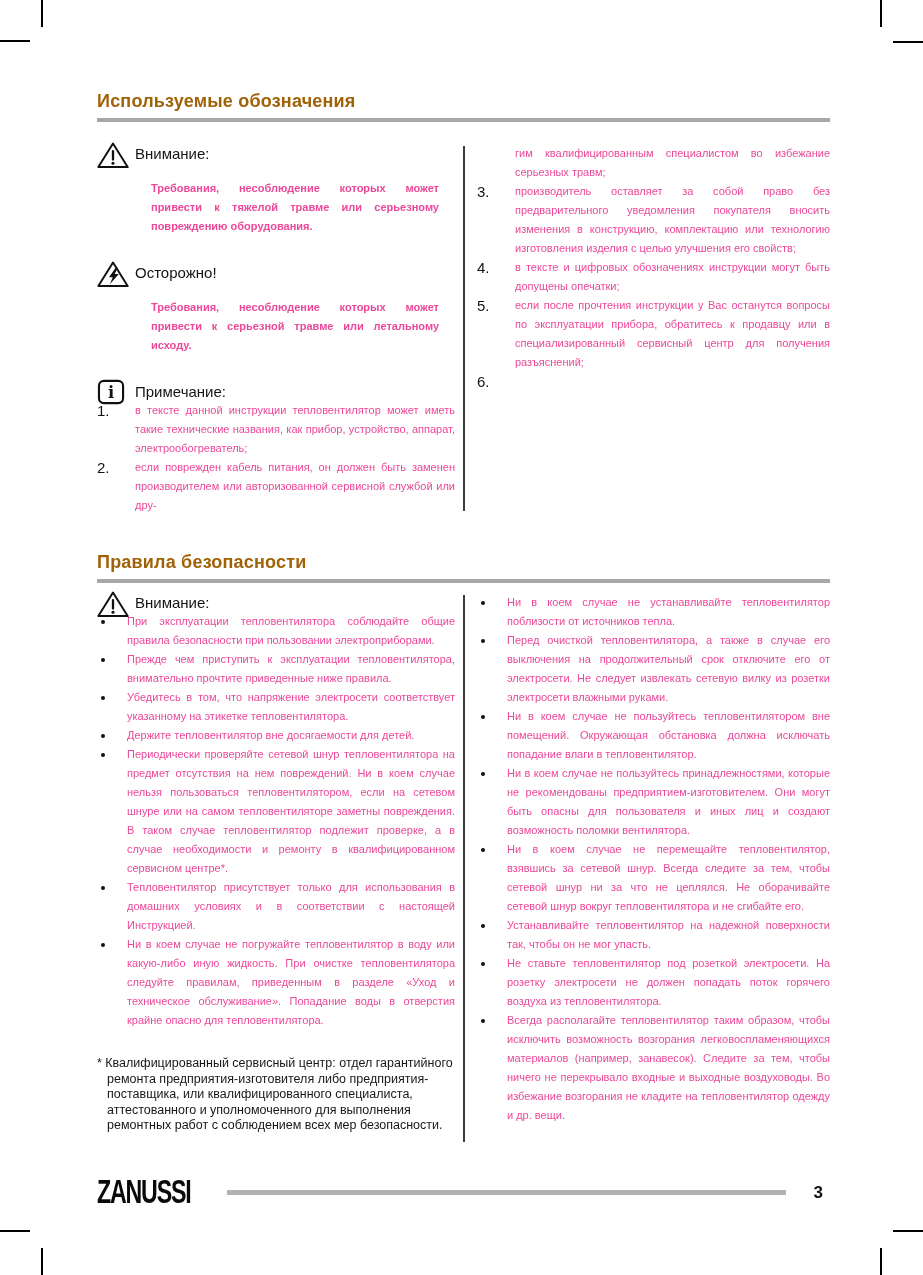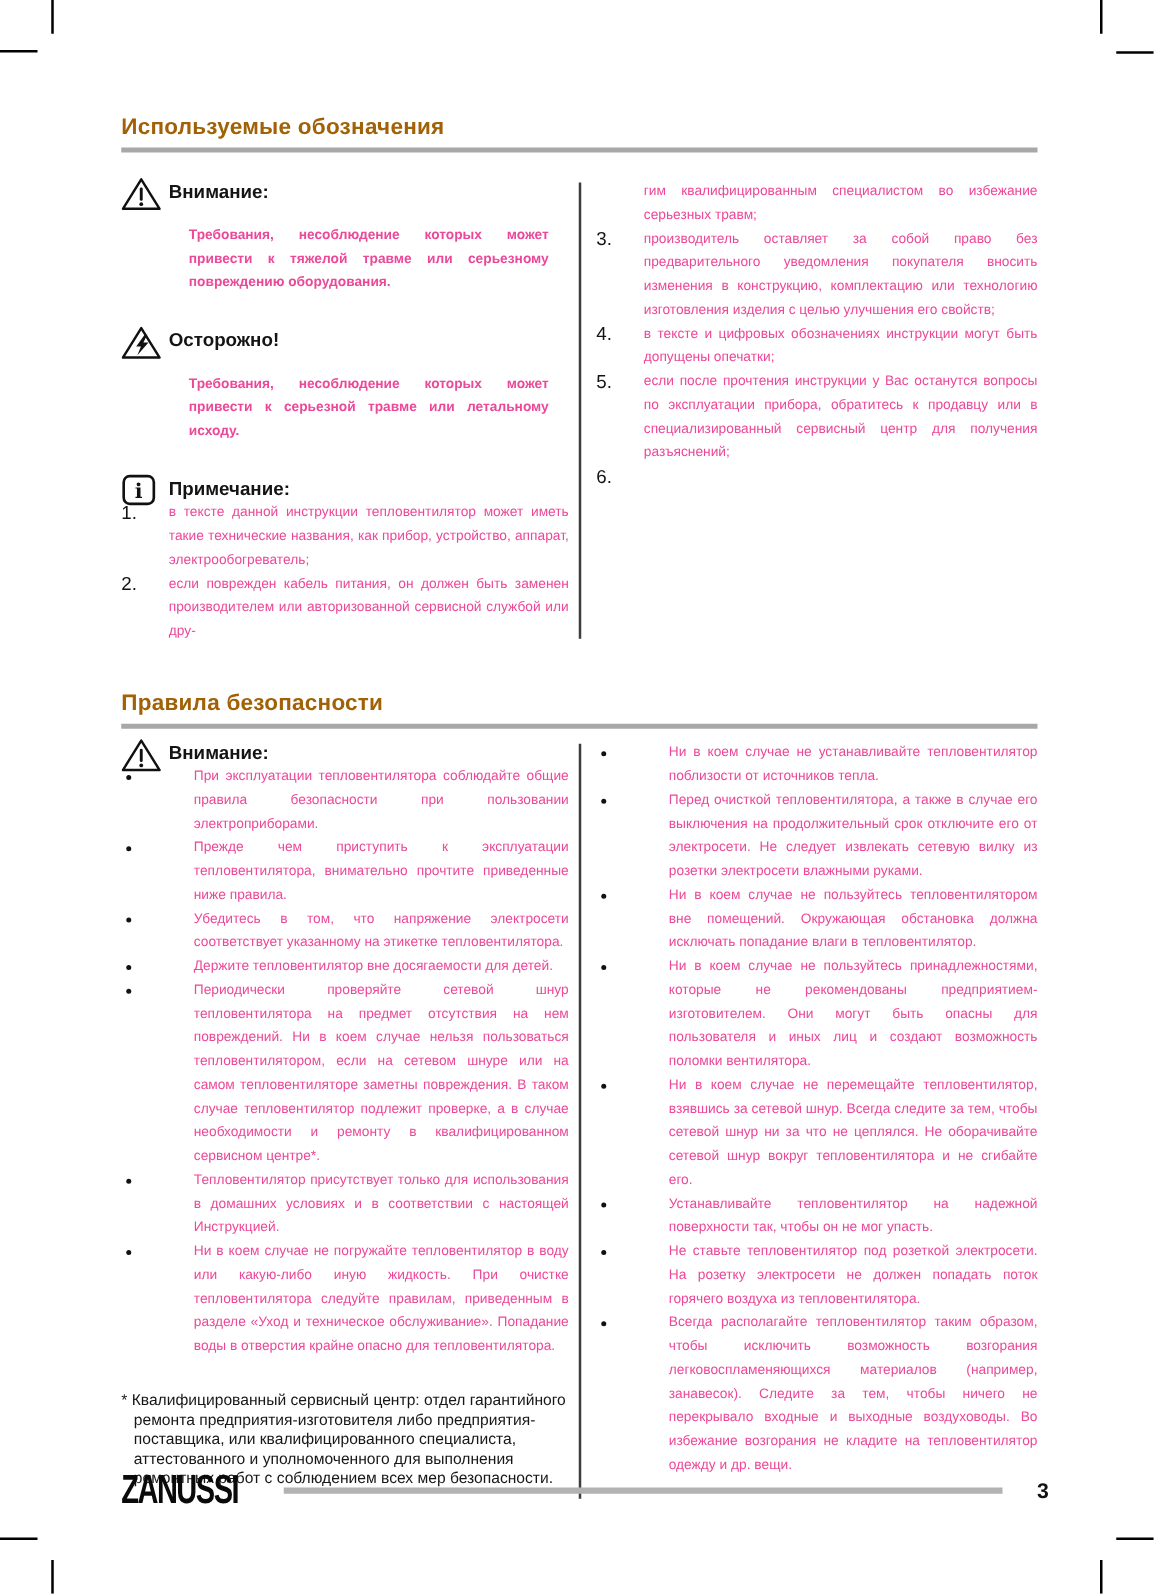--- a/index.html
+++ b/index.html
@@ -23,40 +23,40 @@
   .columns{display:flex;align-items:stretch;margin-top:22px;}
   .col-left{flex:0 0 358px;width:358px;}
   .divider{flex:0 0 2px;background:#3d3d3d;margin:2px 12px 4px 8px;}
   .col-right{flex:1 1 auto;min-width:0;}
 
   .body-text{font-size:11px;line-height:19px;text-align:justify;color:#ec4899;}
 
   .notice{position:relative;padding-left:38px;margin-bottom:27px;}
   .notice.tight{margin-bottom:0;}
   .notice-icon{position:absolute;left:0;top:-3px;width:32px;height:30px;}
-  .notice-title{font-weight:bold;font-size:15px;line-height:19px;}
+  .notice-title{font-weight:normal;font-size:15px;line-height:19px;}
   .notice-body{font-weight:bold;margin:16px;}
 
   .num-item{display:flex;}
   .num-marker{flex:0 0 38px;font-size:15px;line-height:19px;}
   .num-text{flex:1 1 auto;margin:0;}
   .cont-item .num-marker{visibility:hidden;}
 
-  .bullet-item{display:flex;gap:28px;}
+  .bullet-item{display:flex;}
   .bullet-marker{flex:0 0 30px;padding-left:4px;box-sizing:border-box;}
   .dot{display:block;width:4px;height:4px;border-radius:50%;background:#111;margin-top:8px;}
   .bullet-text{flex:1 1 auto;margin:0;}
 
   .footnote{margin-top:26px;font-size:12.5px;line-height:15.5px;
       padding-left:10px;text-indent:-10px;text-align:left;color:#171717;}
 
   .section-safety{margin-top:36px;}
   .section-safety .columns{margin-top:10px;}
 
-  .footer{position:absolute;left:97px;right:84px;top:1176px;
+  .footer{position:absolute;left:97px;right:100px;top:1176px;
       display:flex;align-items:center;}
   .logo{font-weight:bold;font-size:29px;letter-spacing:-1.5px;color:#0a0a0a;
       transform:scaleX(.8) scaleY(1.12);transform-origin:left center;width:120px;}
   .footer-rule{flex:1 1 auto;height:5px;background:#b2b2b2;margin:0 28px 0 10px;}
   .page-number{font-weight:bold;font-size:17px;color:#111;}
 
   svg .stroke{fill:none;stroke:#111;stroke-width:2.2;stroke-linejoin:round;stroke-linecap:round;}
 </style>
 </head>
 <body>

